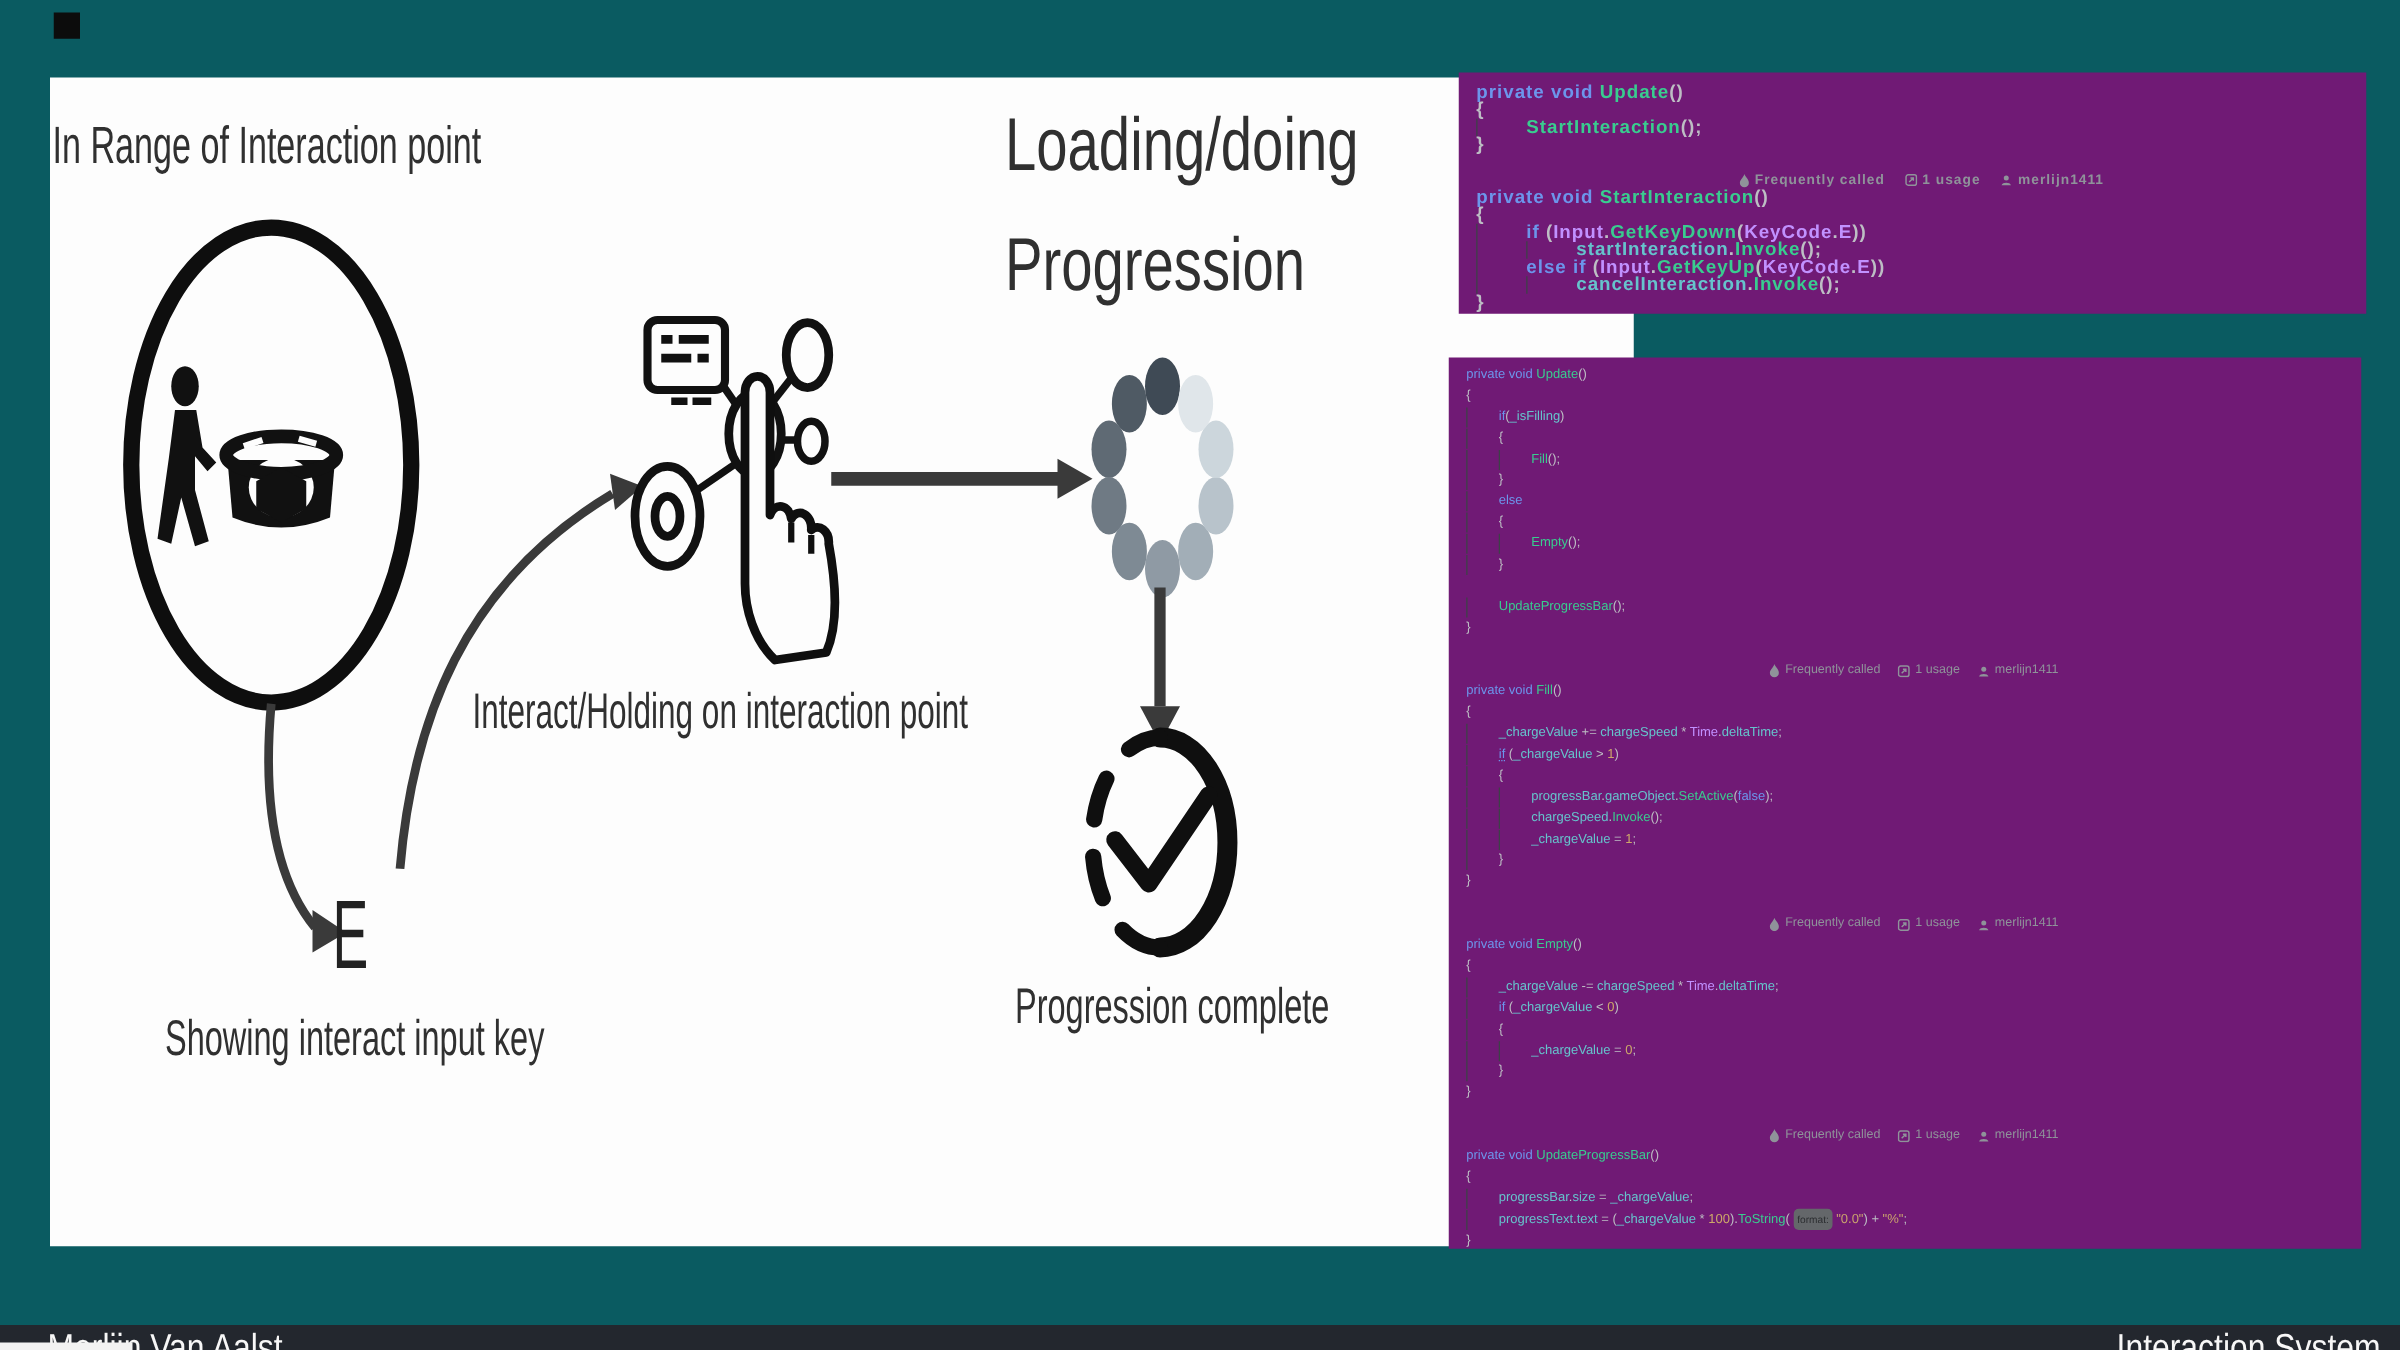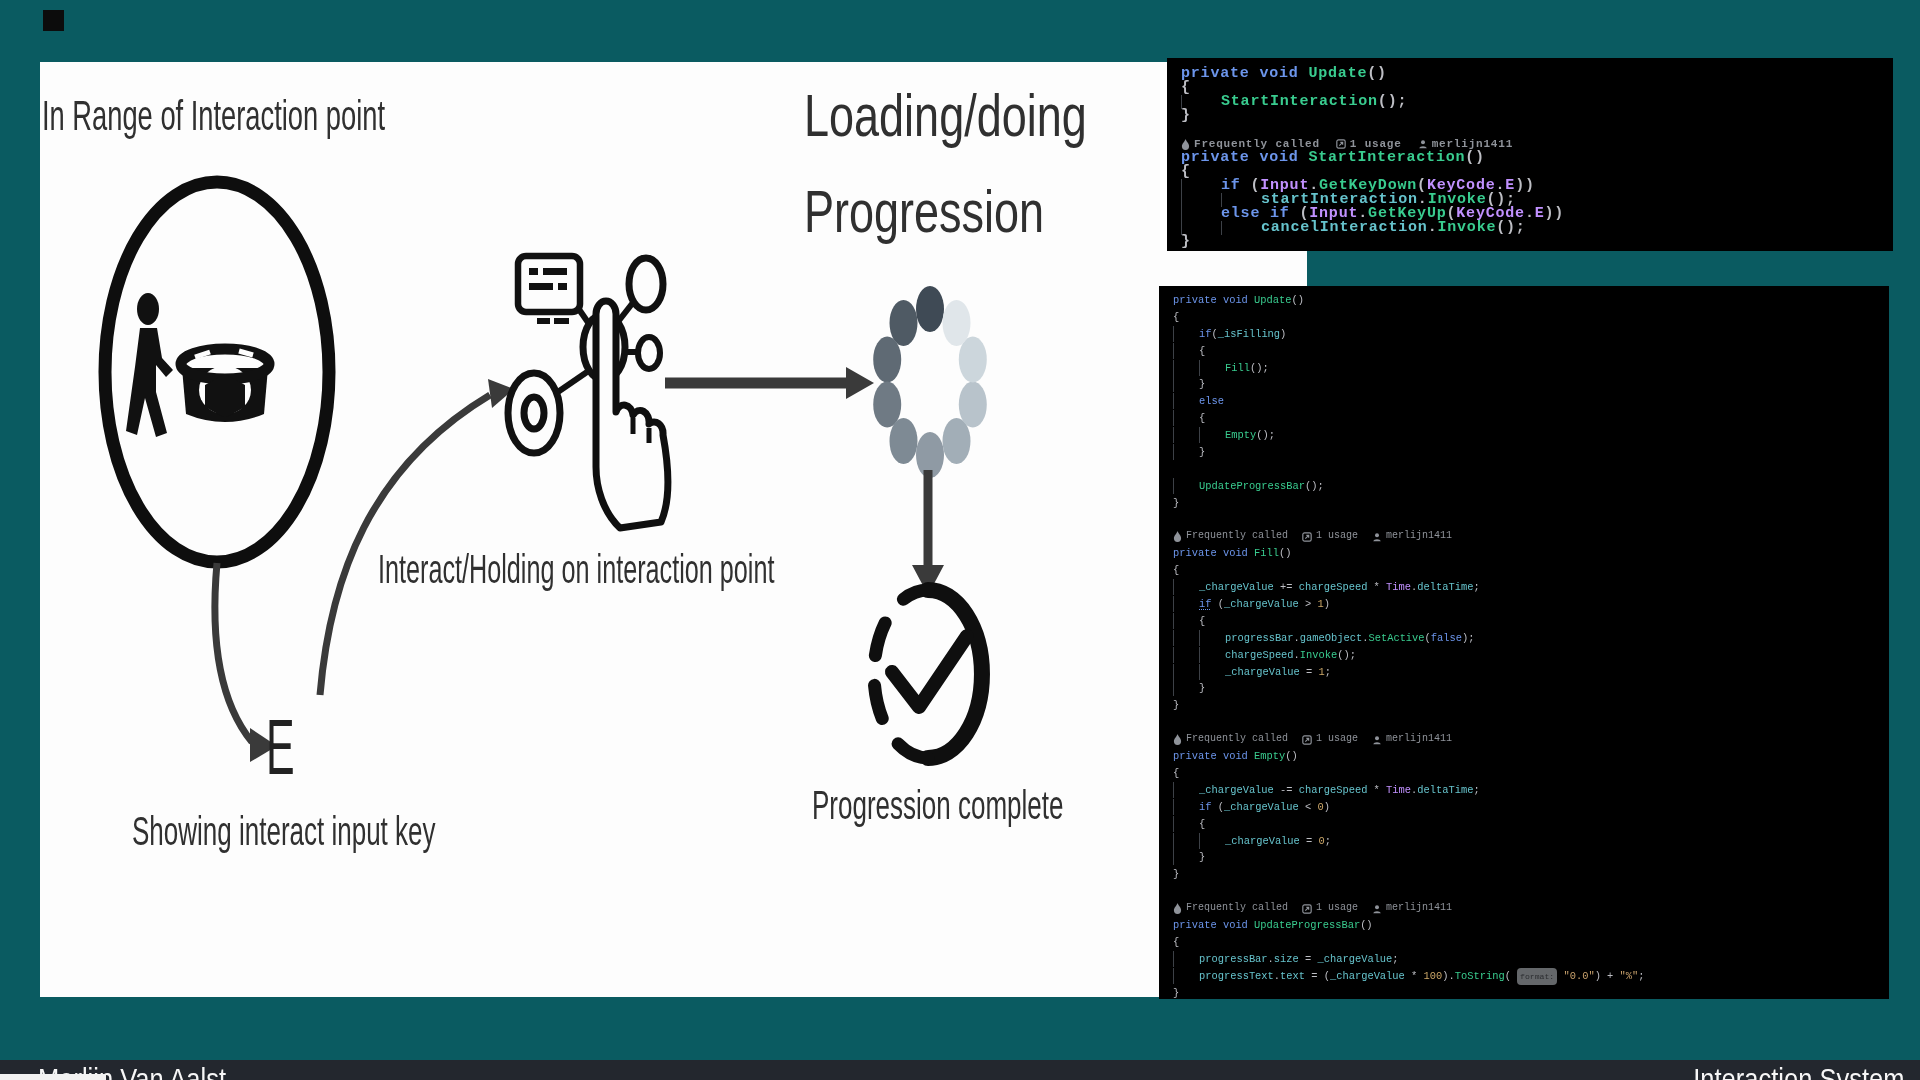--- a/index.html
+++ b/index.html
@@ -18,36 +18,36 @@
   .dlabel{position:absolute;color:#303030;white-space:nowrap;line-height:1.05;transform-origin:0 0;}
   #lbl-inrange{left:2px;top:32px;font-size:42px;transform:scaleX(0.65);}
   #lbl-loading1{left:764px;top:22px;font-size:60px;transform:scaleX(0.75);}
   #lbl-loading2{left:764px;top:118px;font-size:60px;transform:scaleX(0.75);}
   #lbl-interact{left:338px;top:486px;font-size:40px;transform:scaleX(0.63);}
   #lbl-showing{left:92px;top:748px;font-size:40px;transform:scaleX(0.65);}
   #lbl-complete{left:772px;top:722px;font-size:40px;transform:scaleX(0.65);}
   #ekey{left:226px;top:646px;font-size:78px;font-weight:500;color:#222;transform:scaleX(0.55);line-height:1;}
 
   
-  .codepanel{position:absolute;background:#000000;font-family:Liberation Mono, monospace;box-sizing:border-box;}
+  .codepanel{position:absolute;background:#701a75;font-family:Liberation Sans, sans-serif;box-sizing:border-box;}
   #panelA{left:1167px;top:58px;width:726px;height:193px;padding:9px 0 0 14px;
           font-size:15px;font-weight:bold;letter-spacing:0.8px;}
   #panelB{left:1159px;top:286px;width:730px;height:713px;padding:6px 0 0 14px;font-size:10.4px;}
   .cl{white-space:pre;color:var(--syn-p,#bdbec4);}
   #panelA .cl{height:14px;line-height:14px;}
   #panelB .cl{height:16.9px;line-height:16.9px;}
   .ind{display:inline-block;border-left:1px solid #3d4147;vertical-align:top;}
   #panelA .ind{width:39px;height:14px;}
   #panelB .ind{width:25px;height:16px;}
   .t-k{color:var(--syn-k);} .t-m{color:var(--syn-m);} .t-c{color:var(--syn-c);margin-top:36px;}
   .t-f{color:var(--syn-f);} .t-p{color:var(--syn-p);} .t-n{color:var(--syn-n);}
   .t-s{color:var(--syn-s);}
   .t-ku{color:var(--syn-k);text-decoration:underline dotted;text-underline-offset:2px;}
   .t-h{background:#64676a;color:#2b2d30;border-radius:4px;font-size:0.78em;padding:4px 3px;letter-spacing:0;font-weight:normal;}
-  .cl.ann{display:flex;align-items:center;white-space:normal;color:#8f939a;}
+  .cl.ann{display:flex;align-items:center;white-space:normal;color:#8f939a;justify-content:center;}
   #panelA .cl.ann{font-size:11px;gap:16px;}
   #panelB .cl.ann{font-size:10px;gap:14px;font-weight:normal;}
   .annseg{display:inline-flex;align-items:center;gap:4px;}
 
   
   .footer{position:absolute;left:0;top:1060px;width:1920px;height:37px;background:#23272e;color:#f7f7f7;font-size:30px;}
   .footer .author{position:absolute;left:38px;top:2px;transform:scaleX(0.85);transform-origin:0 0;white-space:nowrap;}
   .footer .project{position:absolute;right:16px;top:2px;transform:scaleX(0.85);transform-origin:100% 0;white-space:nowrap;}
 </style>
 </head>

